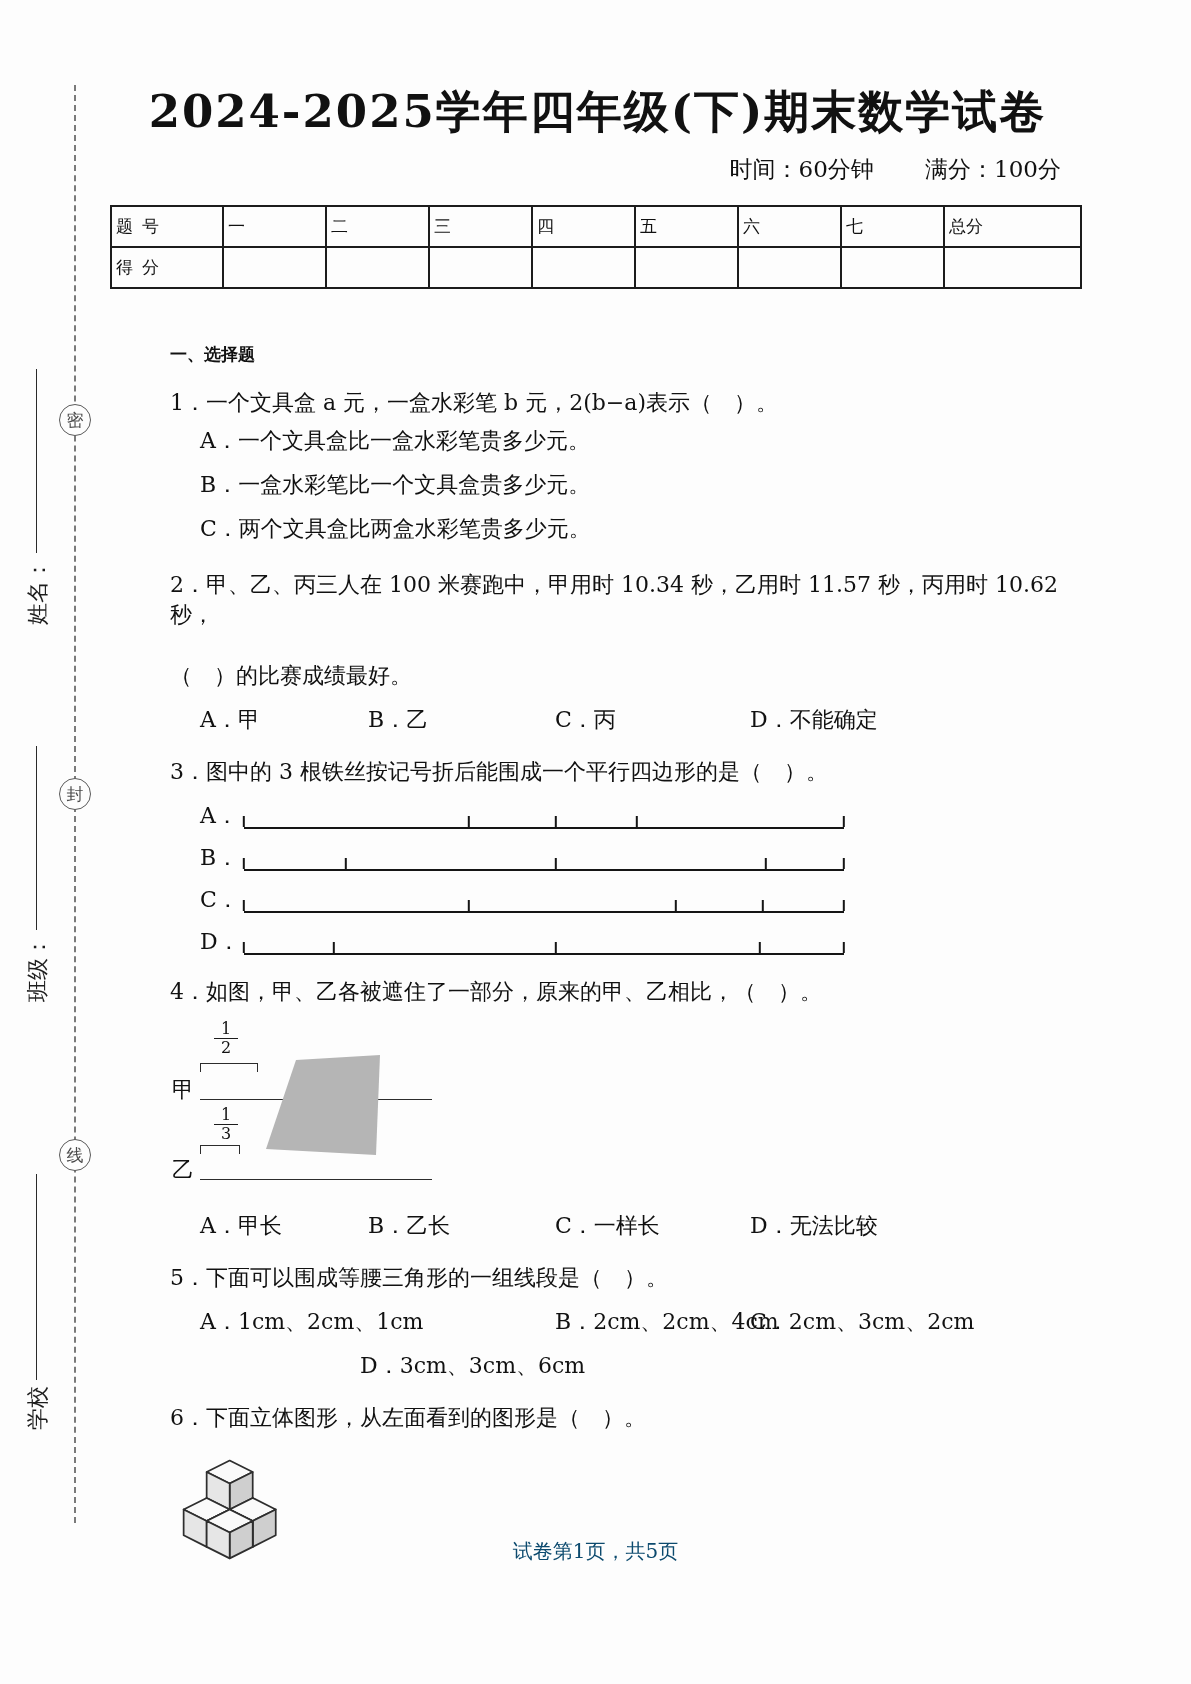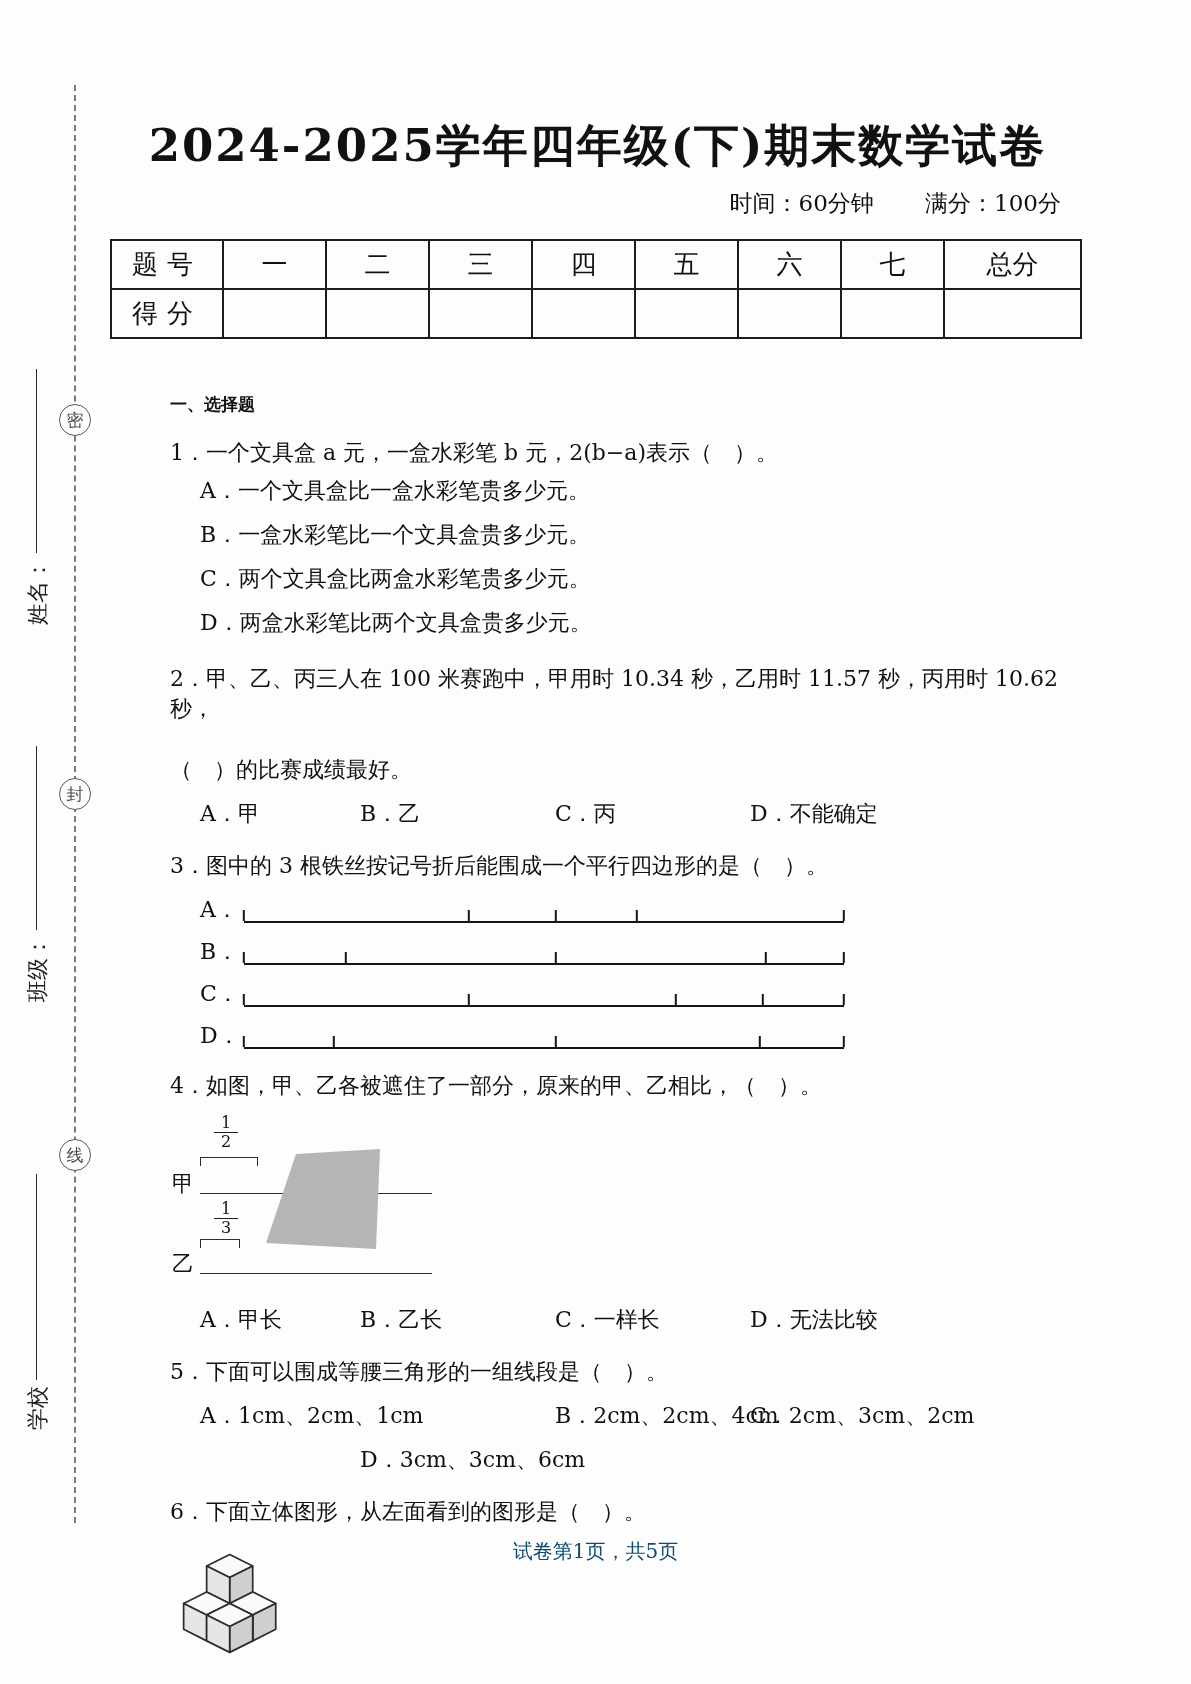--- a/index.html
+++ b/index.html
@@ -23,40 +23,40 @@
     display:flex; align-items:center; font-size:22px; color:#1d1d1d;
     transform:rotate(-90deg);
   }
   .seal-label .blank { flex:1; height:1px; border-bottom:1.7px solid #2a2a2a; margin:0 4px 4px 6px; }
   .seal-name  { top:481px; }
   .seal-class { top:858px; }
   .seal-school{ top:1286px; }
 
   
   .content { position:absolute; left:110px; top:0; width:975px; }
-  .title { padding-top:116px; text-align:center; font-size:45px; font-weight:bold; letter-spacing:2px; }
+  .title { padding-top:82px; text-align:center; font-size:45px; font-weight:bold; letter-spacing:2px; }
   .meta { margin-top:12px; text-align:right; padding-right:24px; font-size:23px; }
   .meta .meta-score { margin-left:44px; }
 
   table.score-table { margin-top:20px; width:970px; border-collapse:collapse; table-layout:fixed; }
   table.score-table td {
-    border:2.4px solid #1c1c1c; height:41px; text-align:center;
-    font-size:26px; padding:6px 4px; overflow:hidden;
+    border:2.4px solid #1c1c1c; height:41px; 
+    font-size:17px; padding:6px 4px; overflow:hidden;
   }
   td.label-cell { letter-spacing:9px; padding-left:12px; }
 
   .section-heading { margin:54px 0 0 60px; font-size:17px; font-weight:bold; }
 
   .question { margin-left:60px; font-size:22px; }
   .stem { margin-top:22px; line-height:30px; }
   .opt-block { margin:14px 0 0 30px; line-height:30px; }
   .opt-block.first { margin-top:8px; }
   .opt-row { position:relative; height:30px; margin-top:14px; line-height:30px; }
   .opt-row span { position:absolute; white-space:nowrap; }
-  .pos-a { left:30px; } .pos-b { left:190px; } .pos-c { left:385px; } .pos-d { left:580px; }
+  .pos-a { left:30px; } .pos-b { left:198px; } .pos-c { left:385px; } .pos-d { left:580px; }
   .pos-b2 { left:385px; } .pos-c2 { left:580px; } .pos-d2 { left:190px; }
 
   
   .wire-row { display:flex; align-items:flex-end; margin:14px 0 0 30px; height:28px; }
   .wire-label { width:44px; font-size:22px; line-height:26px; }
   .wire-line { position:relative; width:600px; height:16px; border-bottom:2.4px solid #151515; }
   .wire-line .tick { position:absolute; bottom:0; width:2.4px; height:11px; background:#151515; transform:translateX(-50%); }
 
   
   .fig4 { position:relative; height:190px; margin-top:14px; width:320px; }
@@ -146,21 +146,20 @@
     </tbody>
       </table>
 
     <div class="section-heading">一、选择题</div>
 
     <div class="question">
       <div class="stem">1．一个文具盒 a 元，一盒水彩笔 b 元，2(b−a)表示（　）。</div>
       <div class="opt-block first">A．一个文具盒比一盒水彩笔贵多少元。</div>
       <div class="opt-block">B．一盒水彩笔比一个文具盒贵多少元。</div>
       <div class="opt-block">C．两个文具盒比两盒水彩笔贵多少元。</div>
-      <div class="opt-block">D．两盒水彩笔比两个文具盒贵多少元。</div>
     </div>
 
     <div class="question">
       <div class="stem" style="margin-top:26px;">2．甲、乙、丙三人在 100 米赛跑中，甲用时 10.34 秒，乙用时 11.57 秒，丙用时 10.62 秒，</div>
       <div class="stem" style="margin-top:31px;">（　）的比赛成绩最好。</div>
       <div class="opt-row">
         <span class="pos-a">A．甲</span>
         <span class="pos-b">B．乙</span>
         <span class="pos-c">C．丙</span>
         <span class="pos-d">D．不能确定</span>

